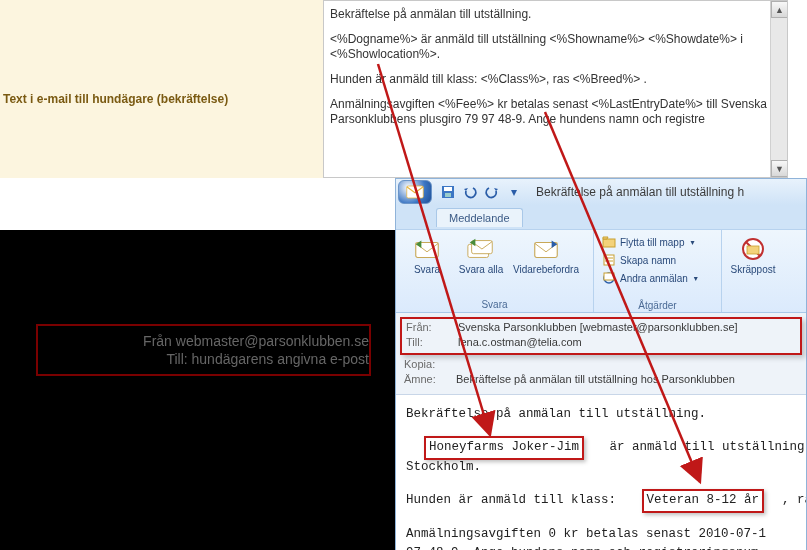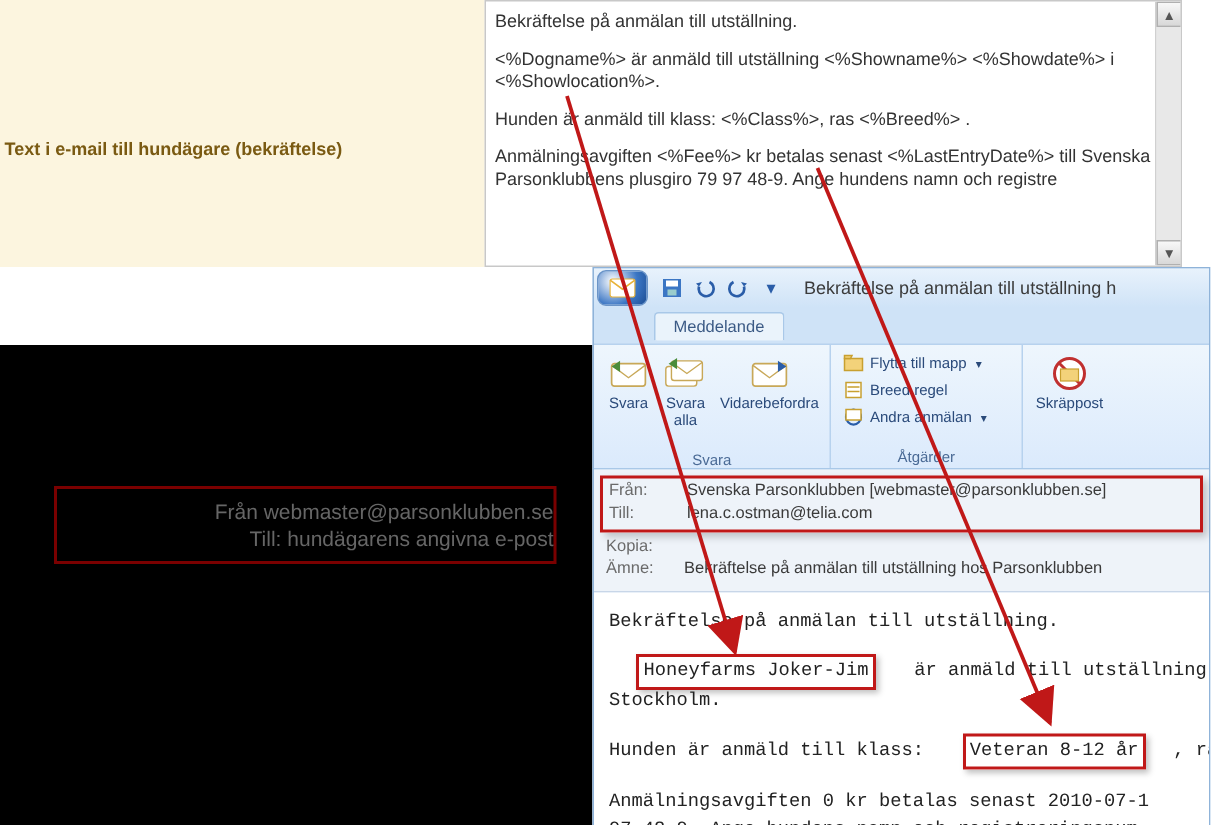--- a/index.html
+++ b/index.html
@@ -114,21 +114,21 @@
     </div>
     <div class="ol-title">Bekräftelse på anmälan till utställning h</div>
   </div>
 
   <div class="ol-tabstrip">
     <div class="ol-tab">Meddelande</div>
   </div>
 
   <div class="ribbon">
 
-    <div class="rib-group" style="width:158px">
+    <div class="rib-group" style="width:198px">
       <div class="rib-row">
         <div class="big-btn">
           <svg class="ico" viewBox="0 0 32 26">
               <rect x="4" y="6" width="24" height="16" rx="2" fill="#fff" stroke="#c8a858" stroke-width="1.2"></rect>
               <path d="M4 7 L16 16 L28 7" fill="none" stroke="#c8a858"></path>
               <path d="M10 4 L4 8 L10 12" fill="#4a8c3a"></path>
             </svg>
           <div class="lbl">Svara</div>
         </div>
         <div class="big-btn">
@@ -161,21 +161,21 @@
               <path d="M1 4 L5 4 L6 2 L1 2 Z" fill="#f3d27a" stroke="#c8a030"></path>
             </svg>
           <span>Flytta till mapp</span>
             <span style="font-size:8px;margin-left:2px">▾</span>
         </div>
         <div class="small-btn">
           <svg class="sico" viewBox="0 0 14 14">
               <rect x="2" y="2" width="10" height="10" fill="#fff" stroke="#c8a030"></rect>
               <path d="M3 5 h8 M3 8 h8" stroke="#c8a030"></path>
             </svg>
-          <span>Breed regel</span>
+          <span>Skapa namn</span>
         </div>
         <div class="small-btn">
           <svg class="sico" viewBox="0 0 14 14">
               <circle cx="7" cy="7" r="5" fill="none" stroke="#2a5da8" stroke-width="1.5"></circle>
               <rect x="2" y="2" width="10" height="7" fill="#fff" stroke="#c8a030"></rect>
             </svg>
           <span>Andra anmälan</span>
             <span style="font-size:8px;margin-left:2px">▾</span>
         </div>
       </div>

